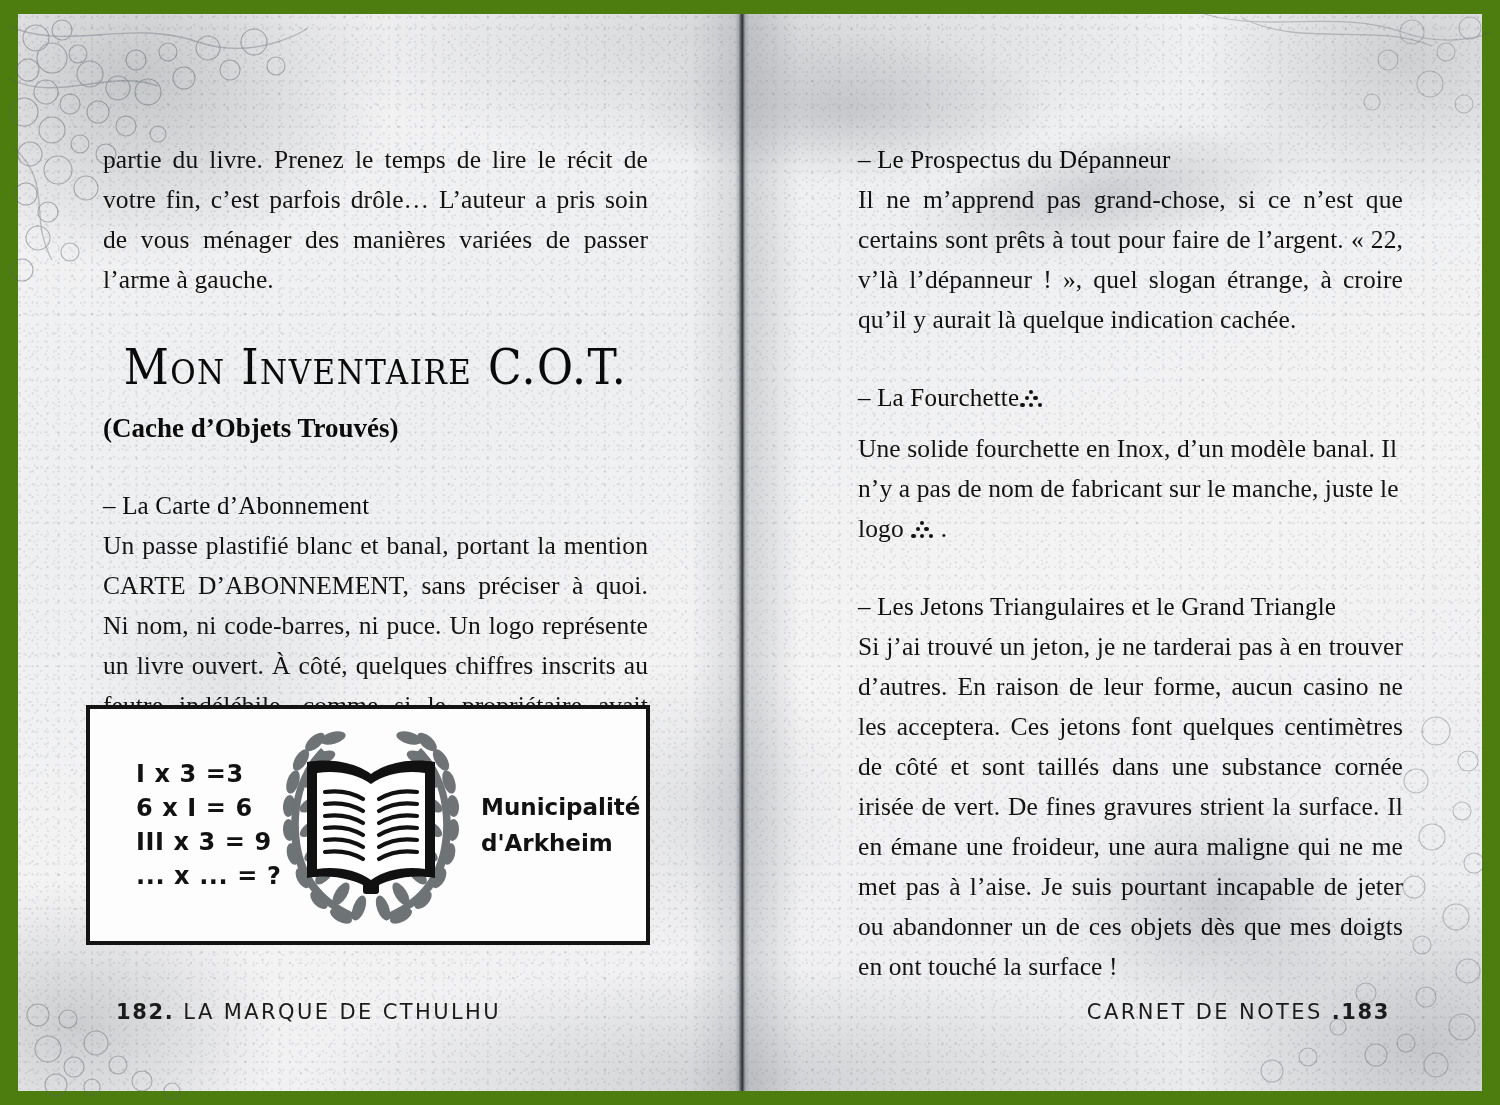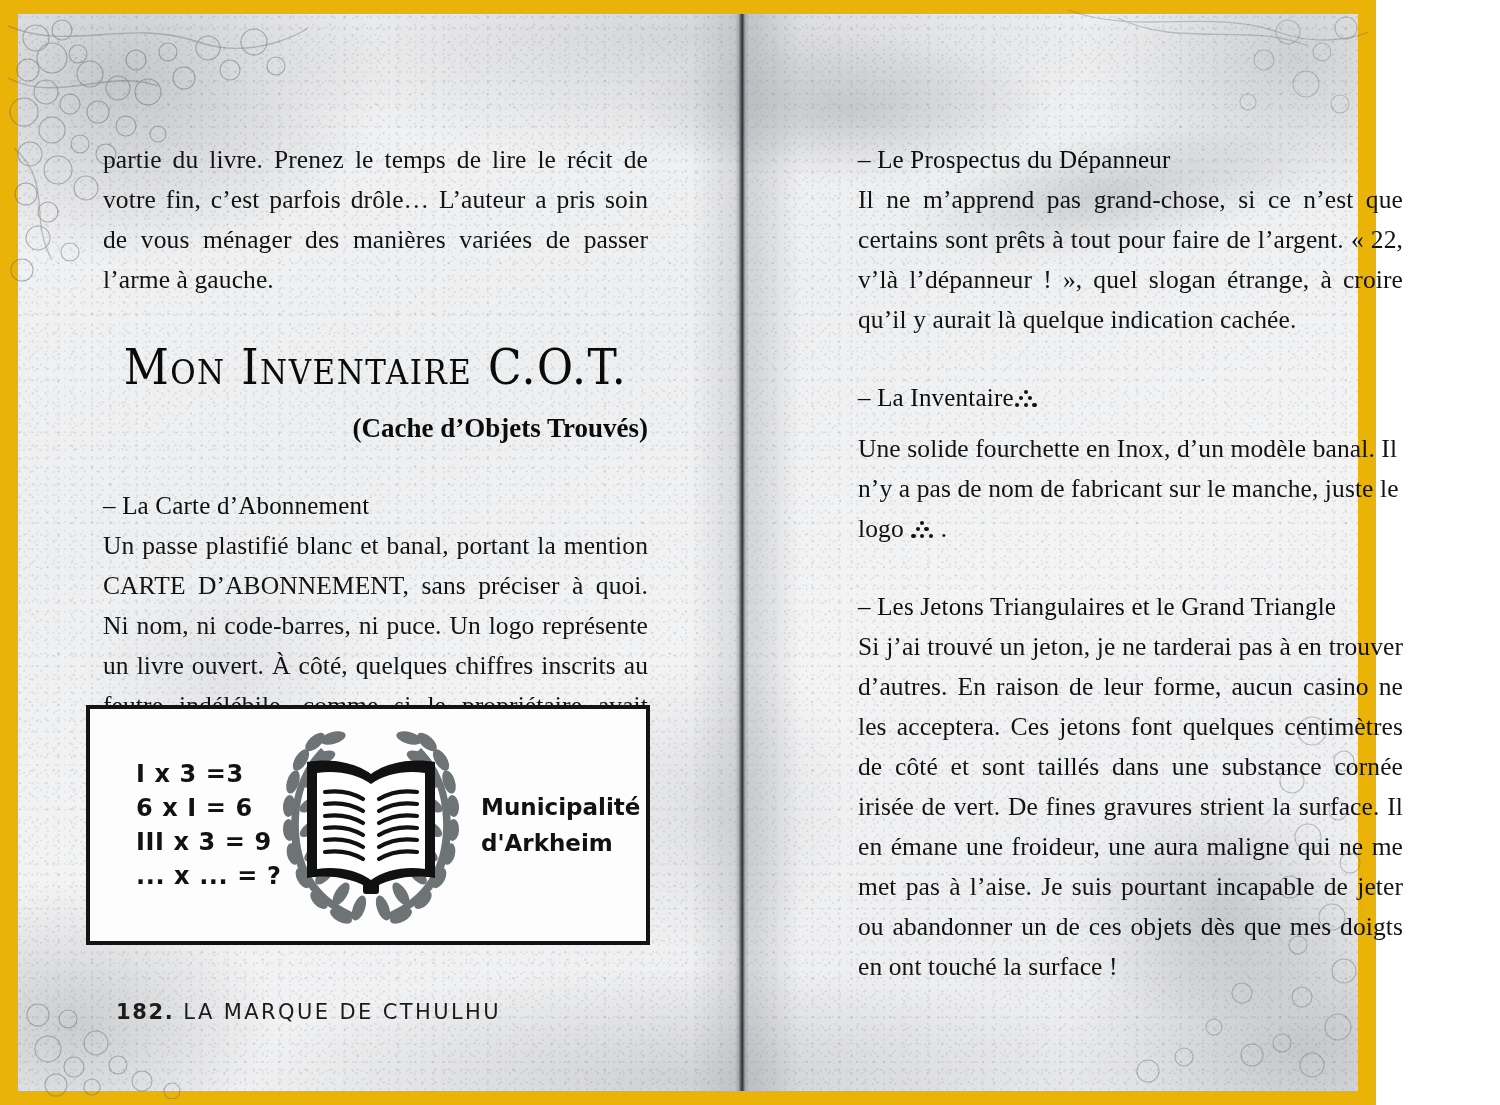--- a/index.html
+++ b/index.html
@@ -4,22 +4,22 @@
 <style>
   html,body{margin:0;padding:0;}
   body{
     width:1500px;height:1105px;
     background:#ffffff;
     font-family:"Liberation Serif", serif;
     overflow:hidden;
   }
   #spread{
     position:relative;
-    width:1376px;height:1105px;
-    background:#eab308;
+    width:1500px;height:1105px;
+    background:#4d7c0f;
   }
 
   
   .paper{
     position:absolute;
     left:18px; top:14px; right:18px; bottom:14px;
     background:
       radial-gradient(ellipse 360px 260px at 8% 6%, rgba(90,95,100,0.30), rgba(90,95,100,0) 72%),
       radial-gradient(ellipse 300px 220px at 95% 4%, rgba(90,95,100,0.22), rgba(90,95,100,0) 70%),
       radial-gradient(ellipse 280px 200px at 4% 94%, rgba(90,95,100,0.26), rgba(90,95,100,0) 72%),
@@ -109,21 +109,21 @@
     font-size:44px;
     line-height:54px;
     letter-spacing:1.5px;
     color:#0a0a0a;
     font-weight:400;
     font-variant:small-caps;
     transform:scaleY(1.1);
     transform-origin:center top;
   }
   .sec-sub{
-    text-align:right;
+    text-align:left;
     font-size:27px;
     line-height:40px;
     font-weight:bold;
     color:#0b0b0b;
     margin-top:16px;
   }
 
   
   .tri-dots{
     display:inline-block;
@@ -406,29 +406,33 @@
   </div>
 
   <div class="col col-right">
 
     <h3 class="item-head">– Le Prospectus du Dépanneur</h3>
     <p class="body">Il ne m’apprend pas grand-chose, si ce n’est que certains sont prêts à tout pour faire de l’argent. « 22, v’là l’dépanneur ! », quel slogan étrange, à croire qu’il y aurait là quelque indication cachée.</p>
 
     <div class="gap-lg"></div>
 
     <h3 class="item-head">
-      <span>– La Inventaire</span><span class="tri-dots"><i class="d1"></i><i class="d2"></i><i class="d3"></i><i class="d4"></i><i class="d5"></i><i class="d6"></i></span>
+      <span>– La Fourchette</span><span class="tri-dots"><i class="d1"></i><i class="d2"></i><i class="d3"></i><i class="d4"></i><i class="d5"></i><i class="d6"></i></span>
     </h3>
     <p class="body nojust"><span>Une solide fourchette en Inox, d’un modèle banal. Il n’y a pas de nom de fabricant sur le manche, juste le logo </span><span class="tri-dots"><i class="d1"></i><i class="d2"></i><i class="d3"></i><i class="d4"></i><i class="d5"></i><i class="d6"></i></span><span> .</span></p>
 
     <div class="gap-lg"></div>
 
     <h3 class="item-head">– Les Jetons Triangulaires et le Grand Triangle</h3>
     <p class="body">Si j’ai trouvé un jeton, je ne tarderai pas à en trouver d’autres. En raison de leur forme, aucun casino ne les acceptera. Ces jetons font quelques centimètres de côté et sont taillés dans une substance cornée irisée de vert. De fines gravures strient la surface. Il en émane une froideur, une aura maligne qui ne me met pas à l’aise. Je suis pourtant incapable de jeter ou abandonner un de ces objets dès que mes doigts en ont touché la surface !</p>
   </div>
 
   <div class="footer footer-left">
     <b>182.</b>
     <span>LA MARQUE DE CTHULHU</span>
   </div>
 
+  <div class="footer footer-right">
+    <span>CARNET DE NOTES</span>
+    <b>.183</b>
+  </div>
 
 </div>
 
 </body></html>

